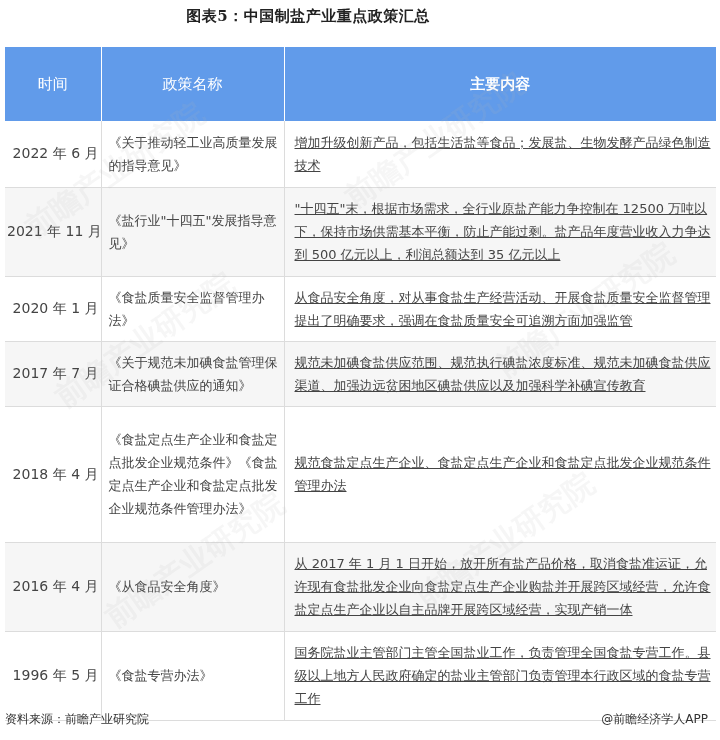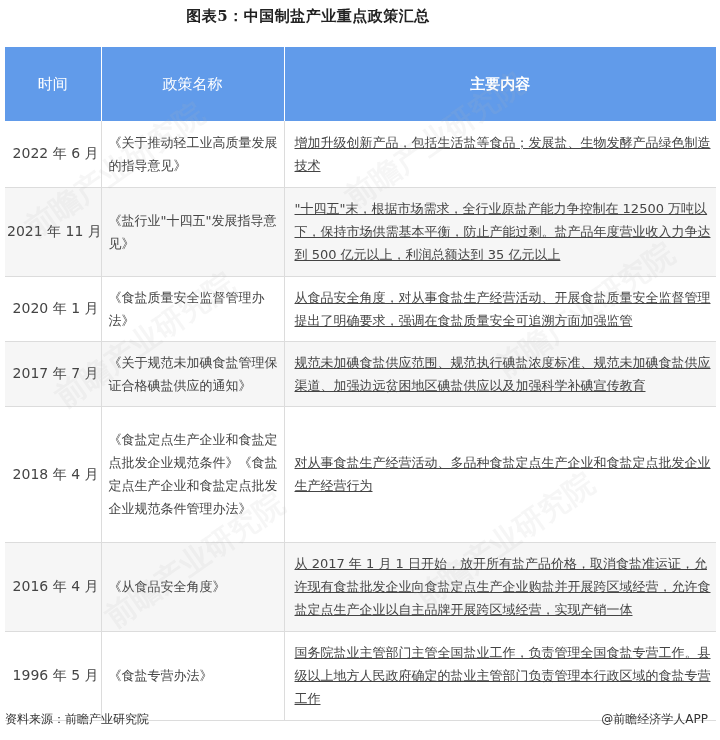--- a/index.html
+++ b/index.html
@@ -124,21 +124,21 @@
       <td class="content">从食品安全角度，对从事食盐生产经营活动、开展食盐质量安全监督管理提出了明确要求，强调在食盐质量安全可追溯方面加强监管</td>
     </tr>
     <tr class="alt" style="height:65px">
       <td class="date">2017 年 7 月</td>
       <td class="name">《关于规范未加碘食盐管理保证合格碘盐供应的通知》</td>
       <td class="content">规范未加碘食盐供应范围、规范执行碘盐浓度标准、规范未加碘食盐供应渠道、加强边远贫困地区碘盐供应以及加强科学补碘宣传教育</td>
     </tr>
     <tr style="height:136px">
       <td class="date">2018 年 4 月</td>
       <td class="name">《食盐定点生产企业和食盐定点批发企业规范条件》《食盐定点生产企业和食盐定点批发企业规范条件管理办法》</td>
-      <td class="content">对从事食盐生产经营活动、多品种食盐定点生产企业和食盐定点批发企业生产经营行为</td>
+      <td class="content">规范食盐定点生产企业、食盐定点生产企业和食盐定点批发企业规范条件管理办法</td>
     </tr>
     <tr class="alt" style="height:89px">
       <td class="date">2016 年 4 月</td>
       <td class="name">《从食品安全角度》</td>
       <td class="content">从 2017 年 1 月 1 日开始，放开所有盐产品价格，取消食盐准运证，允许现有食盐批发企业向食盐定点生产企业购盐并开展跨区域经营，允许食盐定点生产企业以自主品牌开展跨区域经营，实现产销一体</td>
     </tr>
     <tr style="height:89px">
       <td class="date">1996 年 5 月</td>
       <td class="name">《食盐专营办法》</td>
       <td class="content">国务院盐业主管部门主管全国盐业工作，负责管理全国食盐专营工作。县级以上地方人民政府确定的盐业主管部门负责管理本行政区域的食盐专营工作</td>

